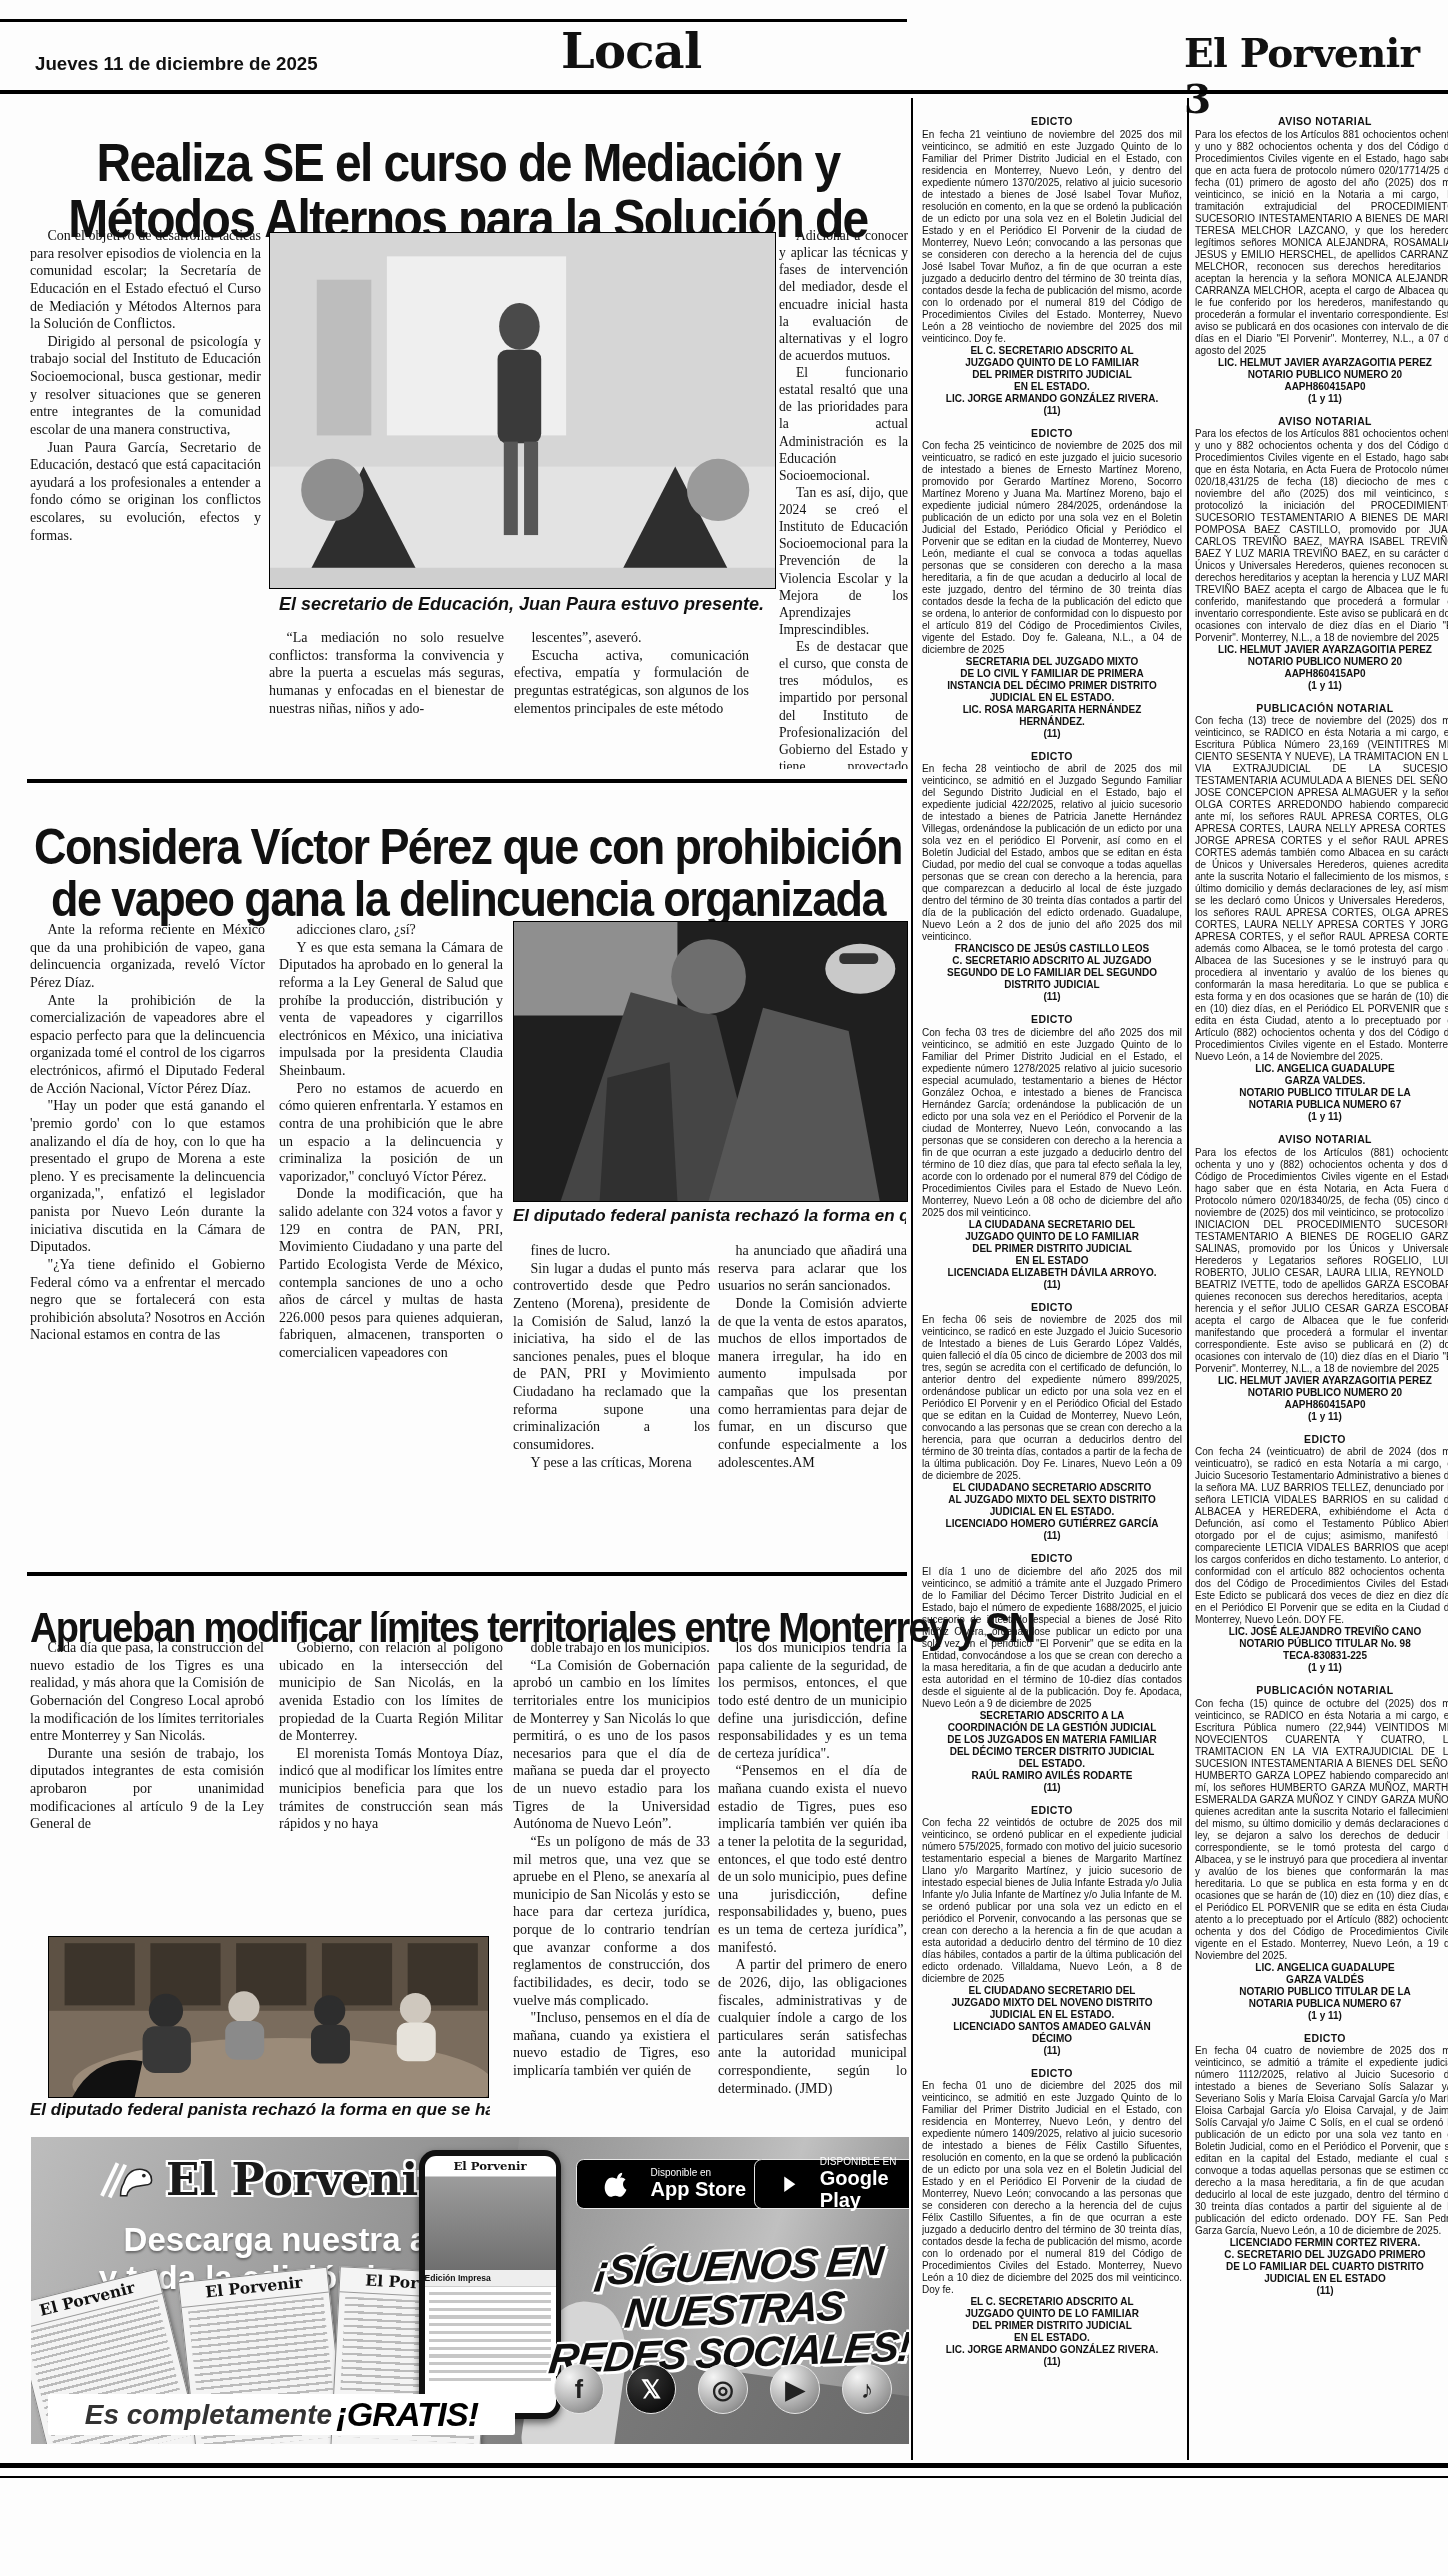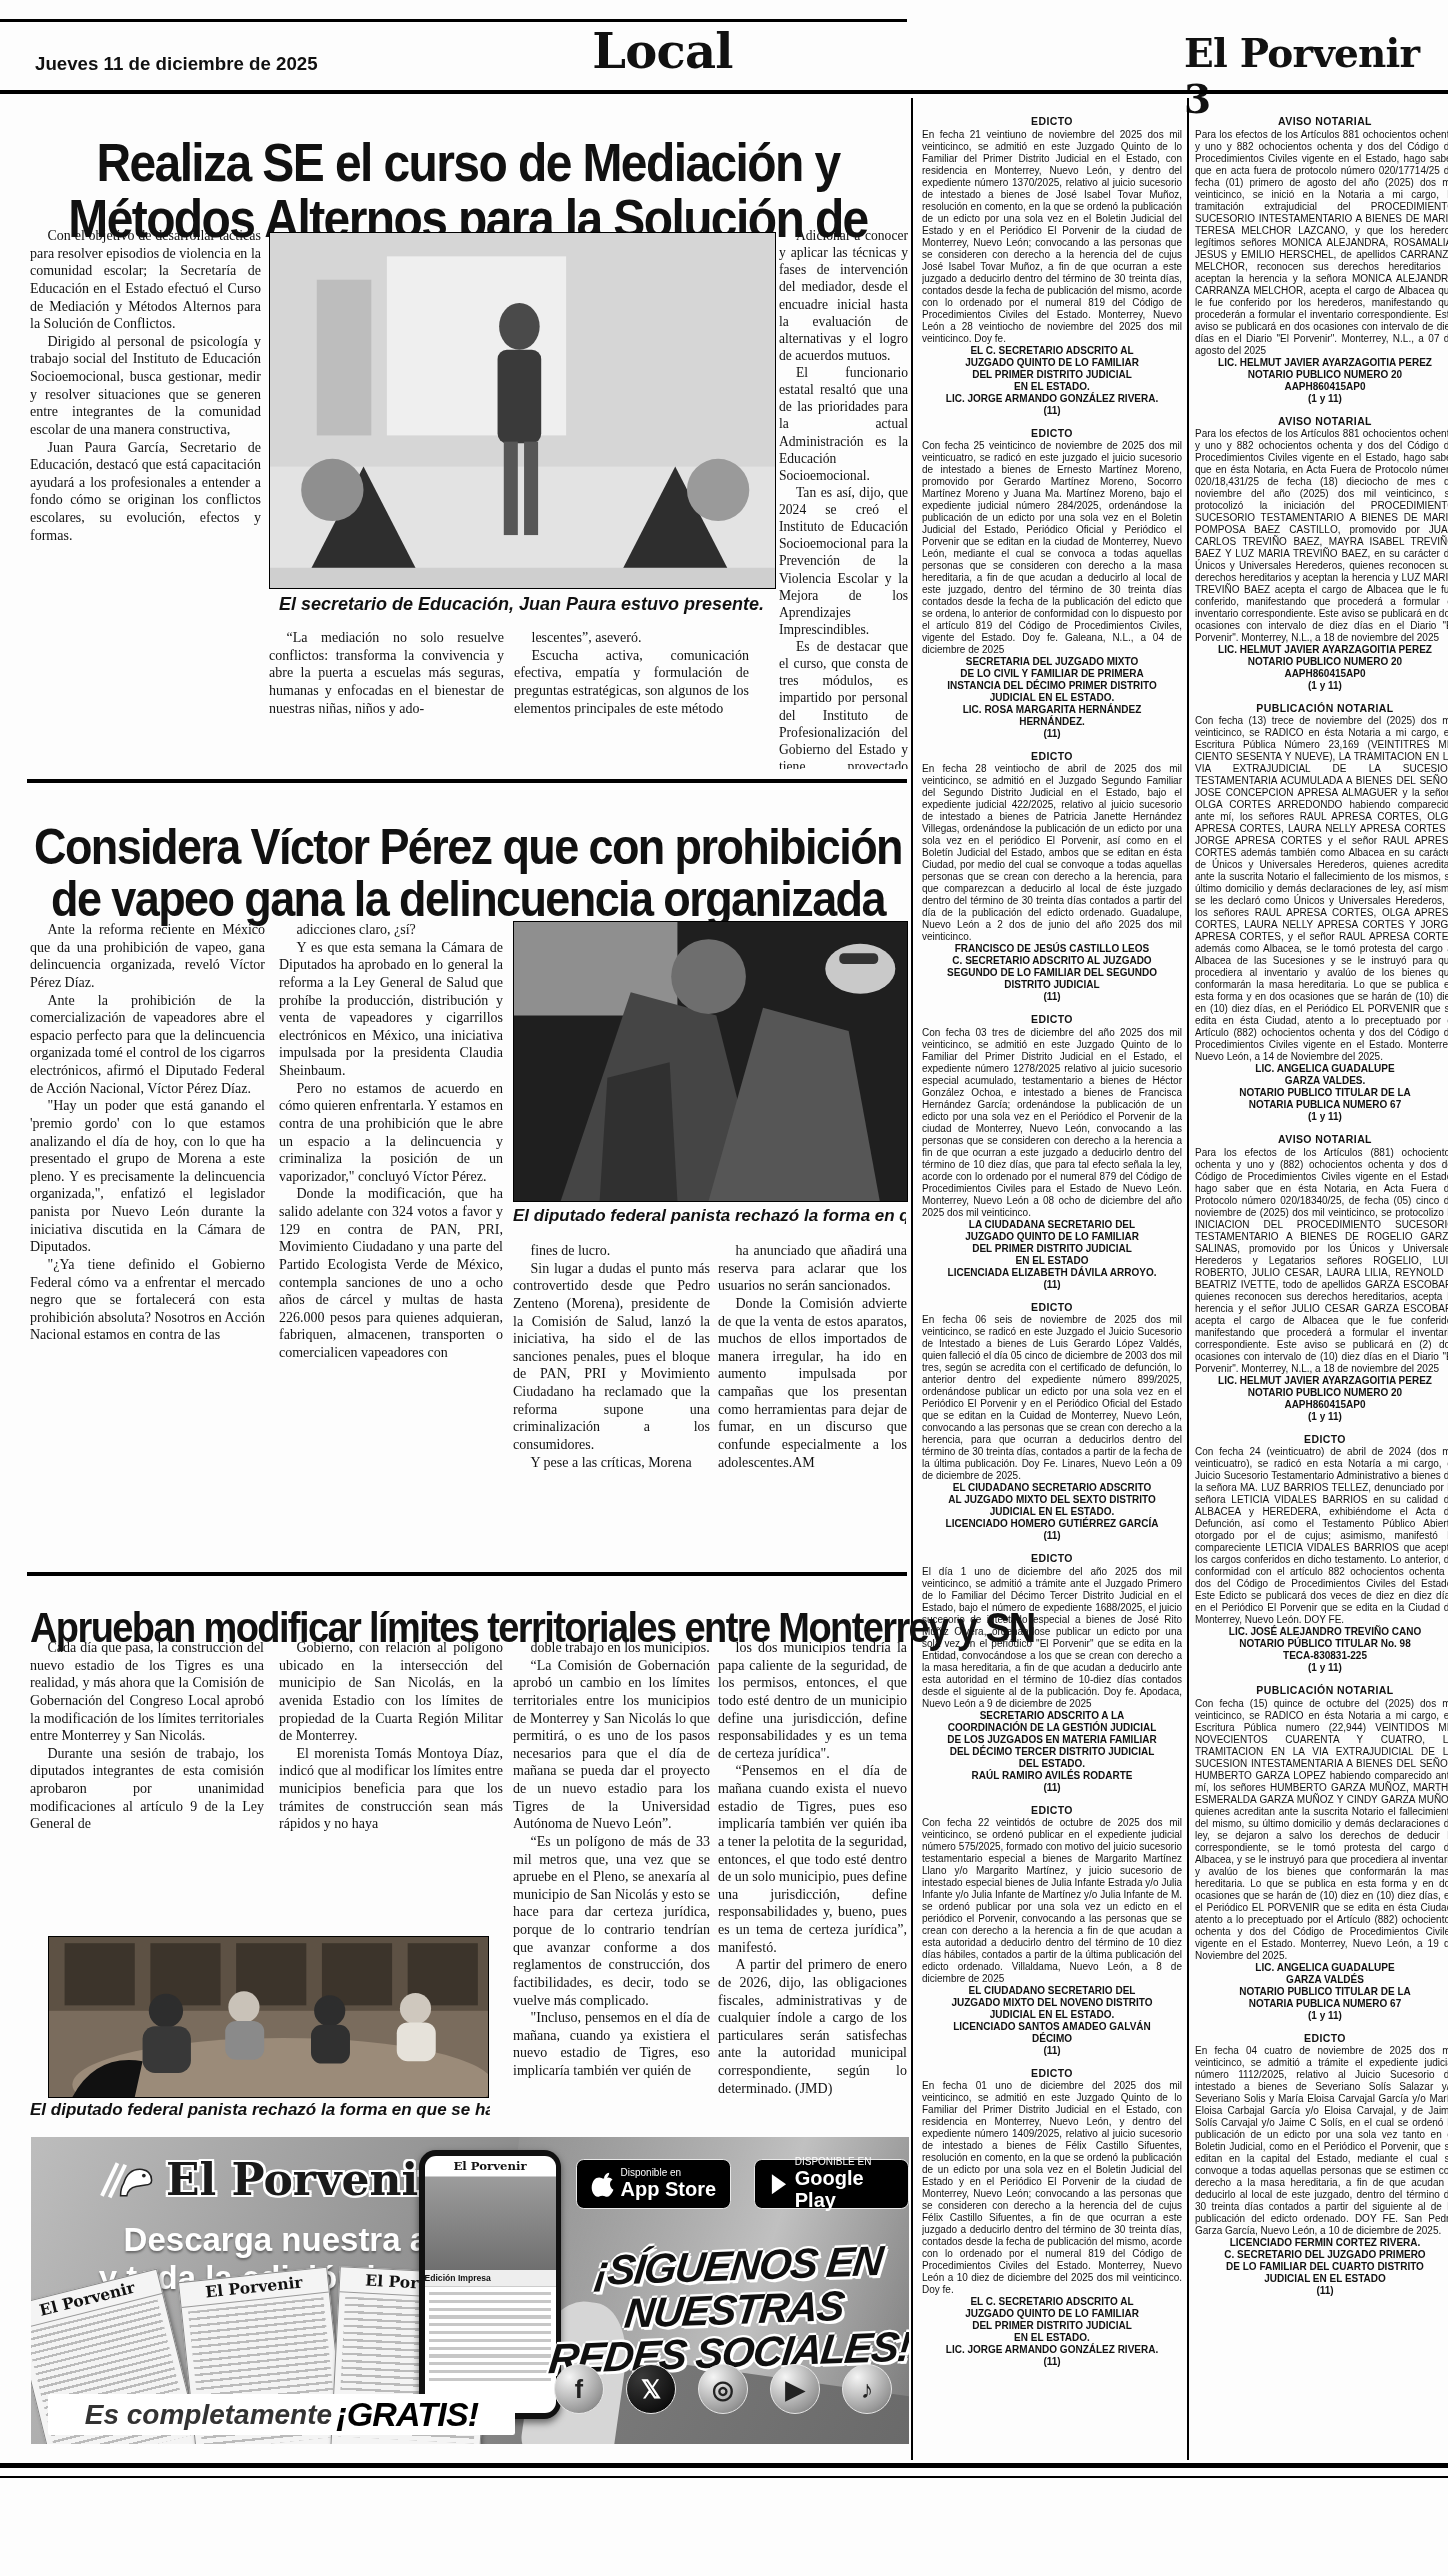--- a/index.html
+++ b/index.html
@@ -4,21 +4,21 @@
 <style>
   html,body{margin:0;padding:0;background:#e8e8e8;}
   .page{position:relative;width:1449px;height:2576px;background:#fdfdfd;color:#111;
         font-family:"Liberation Serif",serif;overflow:hidden;margin:0 auto;}
   .hrule{position:absolute;background:#000;}
   .vrule{position:absolute;width:1.6px;background:#000;}
 
   
   .date{position:absolute;left:35px;top:53px;font-family:"Liberation Sans",sans-serif;
         font-weight:bold;font-size:18.7px;}
-  .section-title{position:absolute;left:561px;top:23.4px;width:203px;text-align:center;
+  .section-title{position:absolute;left:561px;top:23.4px;width:203px;text-align:left;
         font-weight:bold;font-size:48px;font-family:"DejaVu Serif",serif;letter-spacing:-0.8px;}
   .brand-head{position:absolute;left:1184px;top:30px;width:265px;
         font-weight:bold;font-size:39px;font-family:"DejaVu Serif",serif;letter-spacing:-0.8px;}
 
   
   .headline{position:absolute;left:30px;width:876px;text-align:center;
         font-family:"Liberation Sans",sans-serif;font-weight:bold;letter-spacing:-1.6px;
         transform:scale(1,1.12);transform-origin:top center;line-height:1.05;}
   .hl1{top:103px;font-size:48px;}
   .hl2{top:790px;font-size:45px;}
@@ -47,21 +47,21 @@
       font-family:"Liberation Sans",sans-serif;}
   .ad .shine{position:absolute;left:55%;top:-40%;width:70%;height:120%;
       background:linear-gradient(100deg,rgba(255,255,255,0) 0%,rgba(255,255,255,.55) 45%,rgba(255,255,255,0) 80%);
       transform:rotate(8deg);}
   .ad-logo{position:absolute;left:66px;top:17px;display:flex;align-items:center;gap:11px;}
   .ad-logo .brand{font-family:"DejaVu Serif",serif;font-weight:bold;font-size:44px;color:#1a1a1a;
       text-shadow:-2.3px 0 0 #fff,2.3px 0 0 #fff,0 -2.3px 0 #fff,0 2.3px 0 #fff,-2.3px -2.3px 0 #fff,2.3px 2.3px 0 #fff,-2.3px 2.3px 0 #fff,2.3px -2.3px 0 #fff;}
   .ad-tag{position:absolute;left:47px;top:84px;width:436px;text-align:center;color:#fff;
       font-weight:bold;font-size:33px;line-height:1.15;text-shadow:0 1.6px 2.3px rgba(0,0,0,.4);}
   .badge{position:absolute;top:22px;height:48px;background:#000;border:1.6px solid #e8e8e8;
-      border-radius:7.8px;color:#fff;display:flex;align-items:center;gap:3px;padding:0 14px;}
+      border-radius:7.8px;color:#fff;display:flex;align-items:center;gap:20px;padding:0 27px;}
   .badge .txt .small{font-size:10px;line-height:1;}
   .badge .txt .big{font-size:20px;font-weight:bold;line-height:1.1;}
   .badge svg{width:26.5px;height:26.5px;fill:#fff;}
   .papers{position:absolute;left:-7.8px;top:131px;width:467px;height:187px;}
   .paper{position:absolute;width:148px;height:179px;background:#f4f4f4;border:0.8px solid #888;
       box-shadow:1.6px 2.3px 4.7px rgba(0,0,0,.35);}
   .paper .mast{font-family:"DejaVu Serif",serif;font-weight:bold;font-size:15.6px;text-align:center;
       border-bottom:0.8px solid #999;padding:2.3px 0;}
   .paper .lines{height:140px;margin:4.7px 6.2px;
       background:repeating-linear-gradient(#bbb 0 2.3px,transparent 2.3px 7px);}

